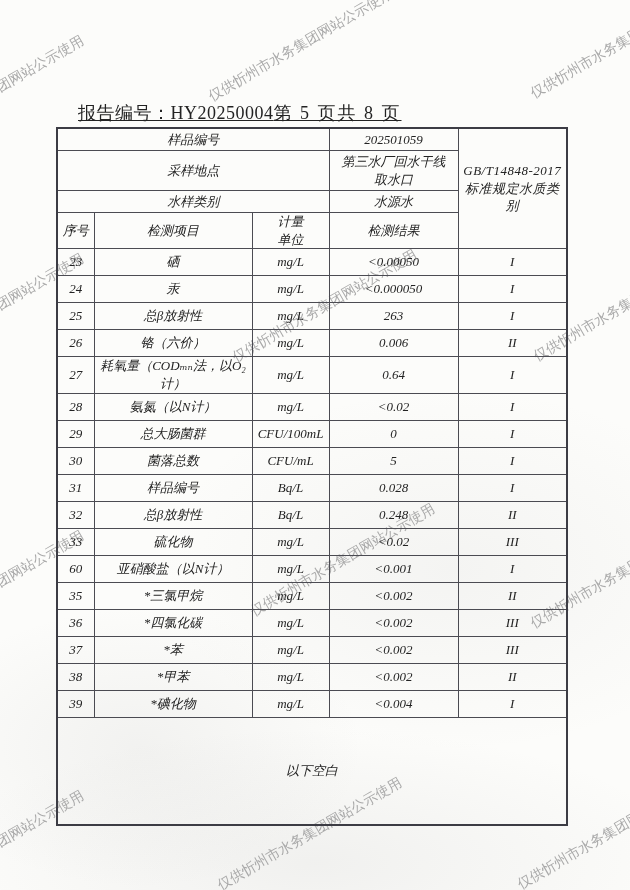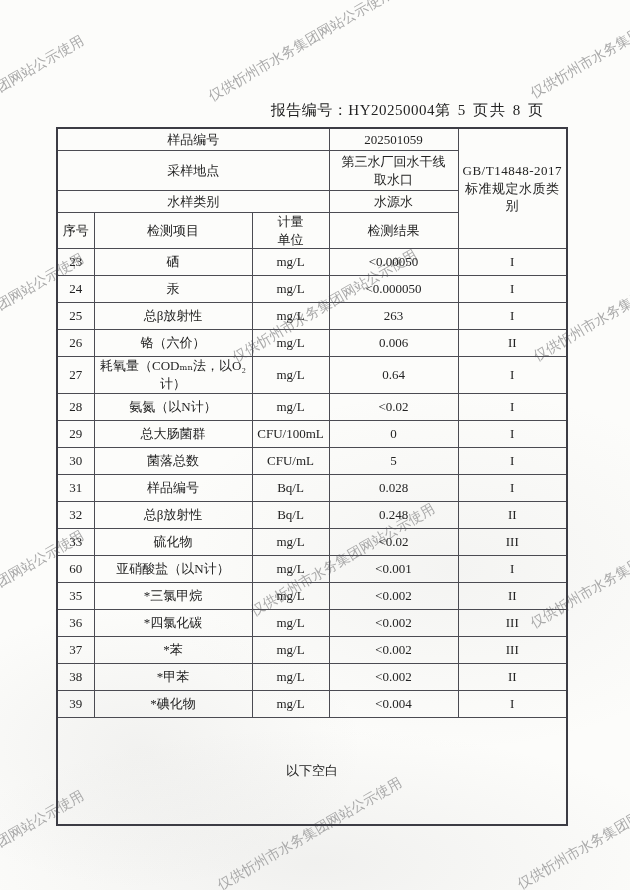--- a/index.html
+++ b/index.html
@@ -33,42 +33,43 @@
   }
   
   .title{
     position:absolute;top:66px;left:0;width:100%;
     text-align:center;
     font-size:20px;font-weight:bold;letter-spacing:1px;
     color:#1d1d1d;
   }
   .meta{
     position:absolute;top:101px;left:78px;right:85px;
-    display:flex;justify-content:flex-end;align-items:flex-end;
-    font-size:15px;
+    display:flex;justify-content:flex-start;align-items:flex-end;
+    font-size:18px;
+    text-decoration:underline;
   }
   .meta .report-no{letter-spacing:.5px;}
   .meta .page-info{letter-spacing:2px;}
   
   table.report{
     position:absolute;left:56px;top:127px;
     width:510px;
     border-collapse:collapse;
     table-layout:fixed;
     font-size:13px;
   }
   table.report td,table.report th{
     border:1px solid #4b4b52;
     padding:0 2px;
     text-align:center;
     vertical-align:middle;
     font-weight:normal;
     overflow:hidden;
   }
-  table.report{border:2px solid #3c3c44;}
+  table.report{border:2px solid #3c3c44;font-style:italic;}
   tr.r-info1 td{height:21px;}
   tr.r-info2 td{height:39px;line-height:1.35;}
   tr.r-info3 td{height:21px;margin-left:8px;}
   tr.r-cols  td{height:32px;line-height:1.2;}
   tr.r-data  td{height:26px;}
   td.item{text-align:left;padding-left:10px;}
   td.gb-cell{line-height:1.75;letter-spacing:.5px;margin-top:44px;}
   td.blank-cell{
     height:106px;
     vertical-align:top;text-align:left;

